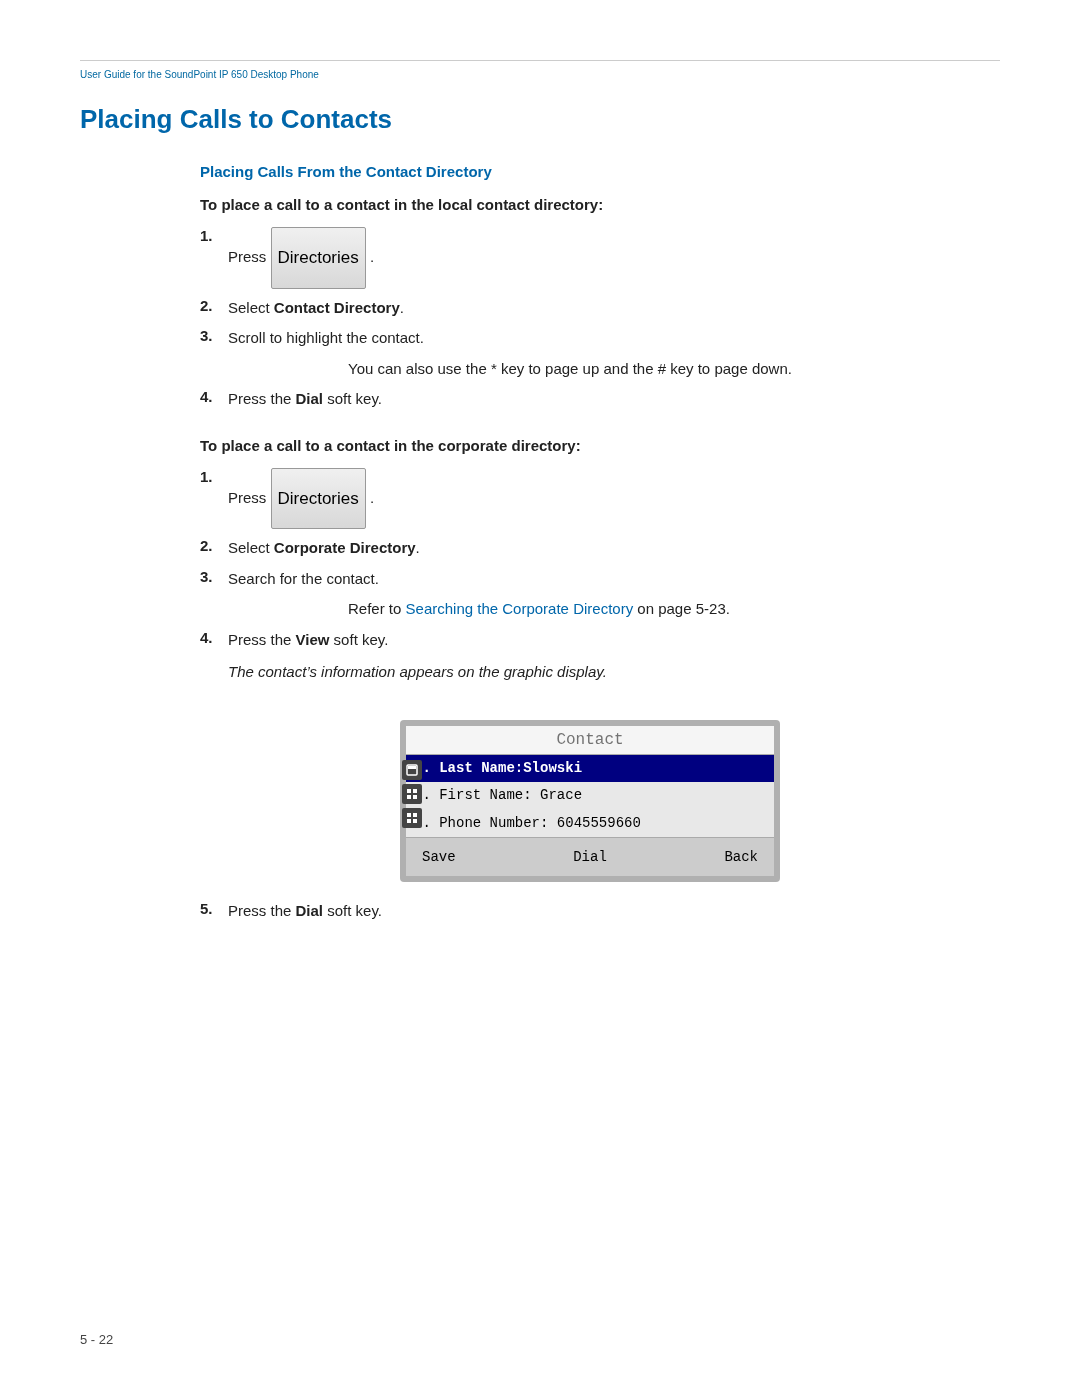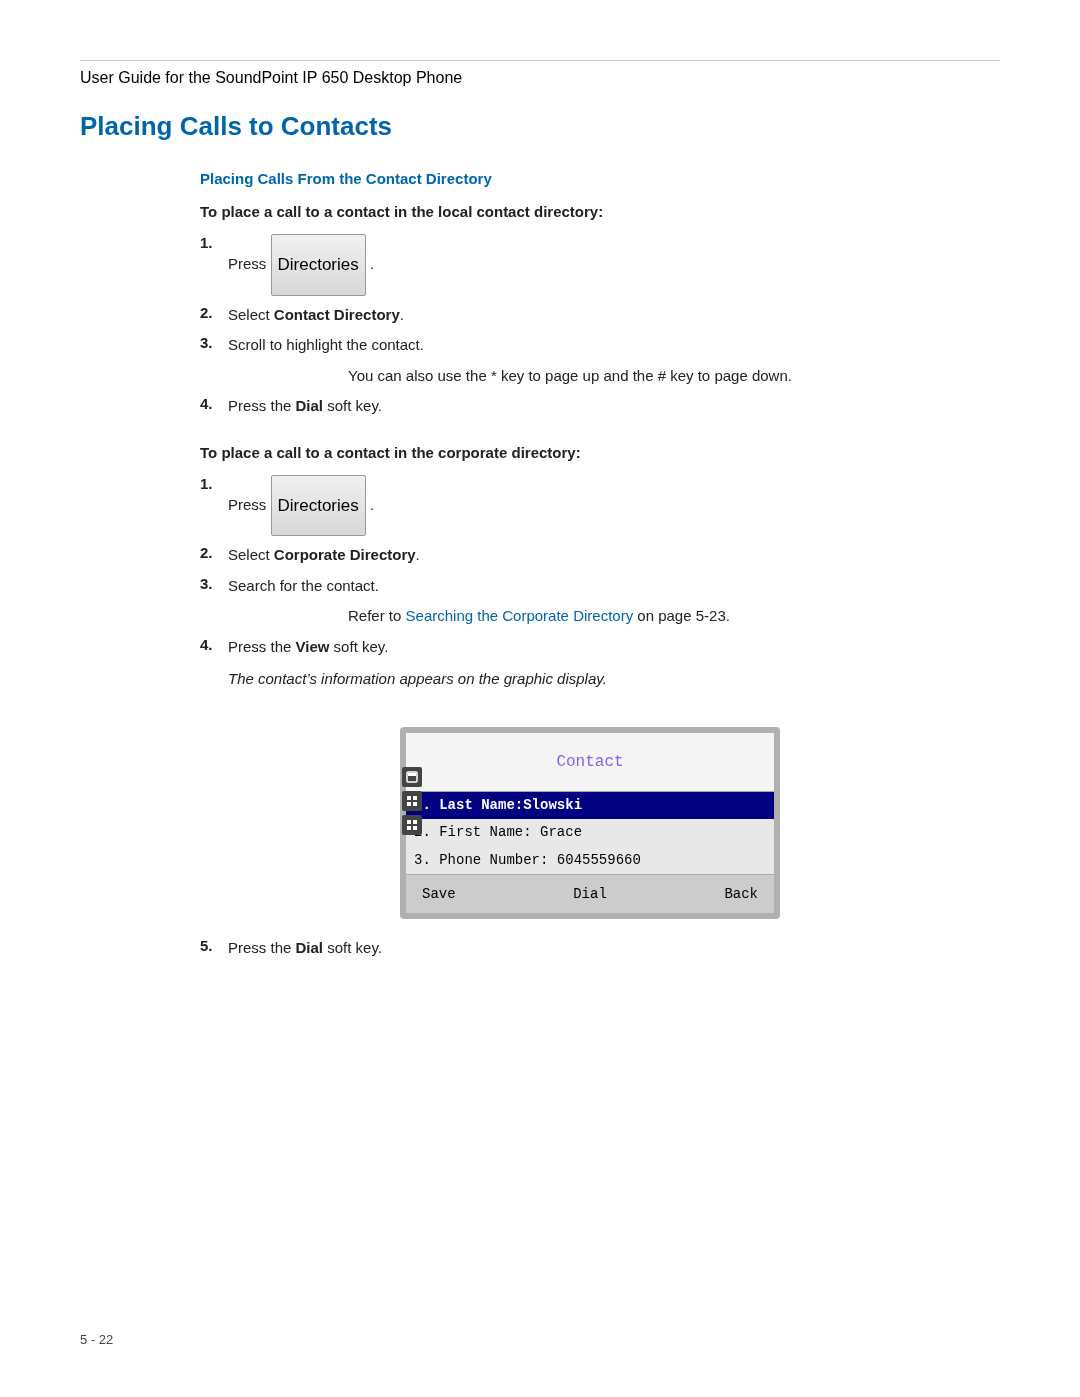--- a/index.html
+++ b/index.html
@@ -24,22 +24,22 @@
       padding: 60px 80px 80px 80px;
       position: relative;
     }
 
     .header-line {
       border-top: 1.5px solid #cccccc;
       margin-bottom: 8px;
     }
 
     .header-text {
-      font-size: 16px;
-      color: #000000;
+      font-size: 10px;
+      color: #0369a1;
       margin-bottom: 24px;
     }
 
     .page-title {
       font-size: 26px;
       font-weight: bold;
       color: #0066aa;
       margin-bottom: 28px;
       font-family: Arial, Helvetica, sans-serif;
     }
@@ -127,24 +127,24 @@
     }
 
     .display-content {
       background: #e8e8e8;
     }
 
     .display-title-bar {
       background: #f5f5f5;
       border-bottom: 1px solid #aaaaaa;
       text-align: center;
-      padding: 20px 0;
+      padding: 5px 0;
       font-size: 16px;
       font-weight: normal;
-      color: #8b5cf6;
+      color: #737373;
       font-family: 'Courier New', monospace;
     }
 
     .display-row {
       padding: 4px 8px;
       font-size: 14px;
       font-family: 'Courier New', monospace;
       color: #000000;
       line-height: 1.4;
     }

